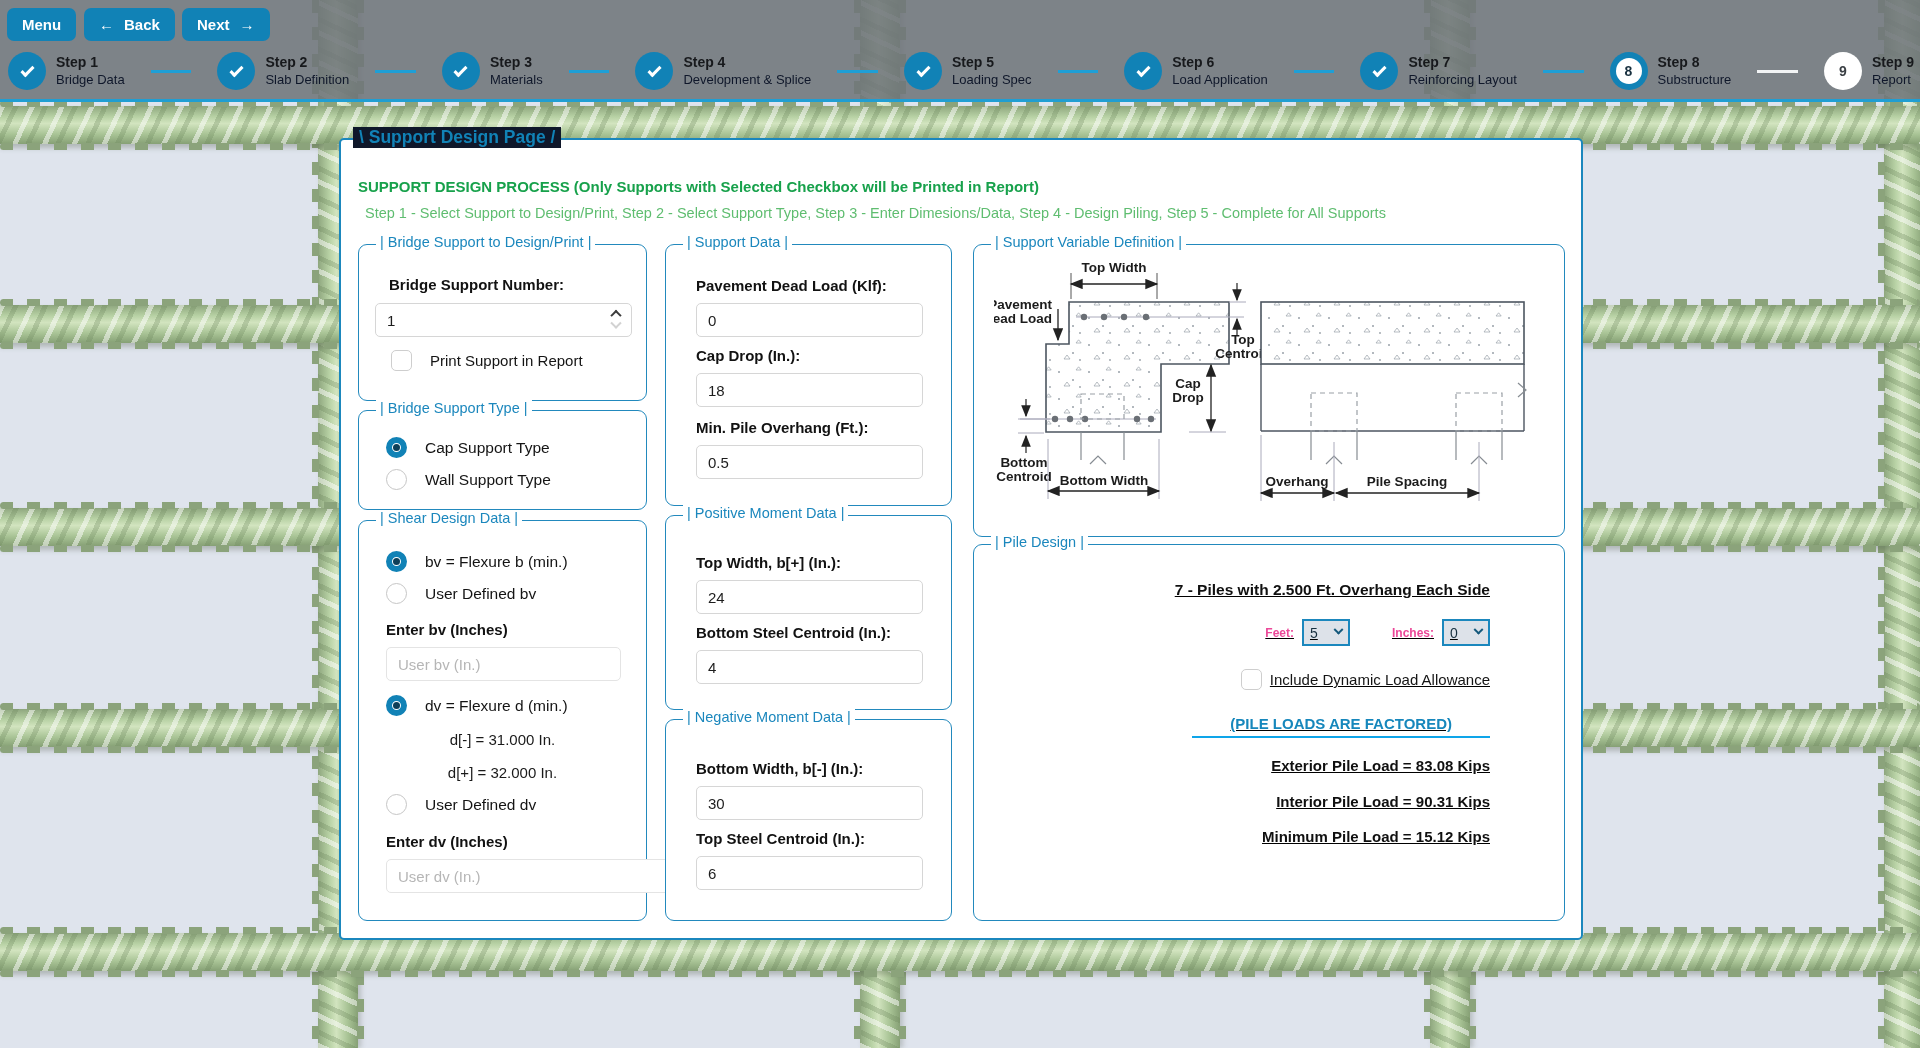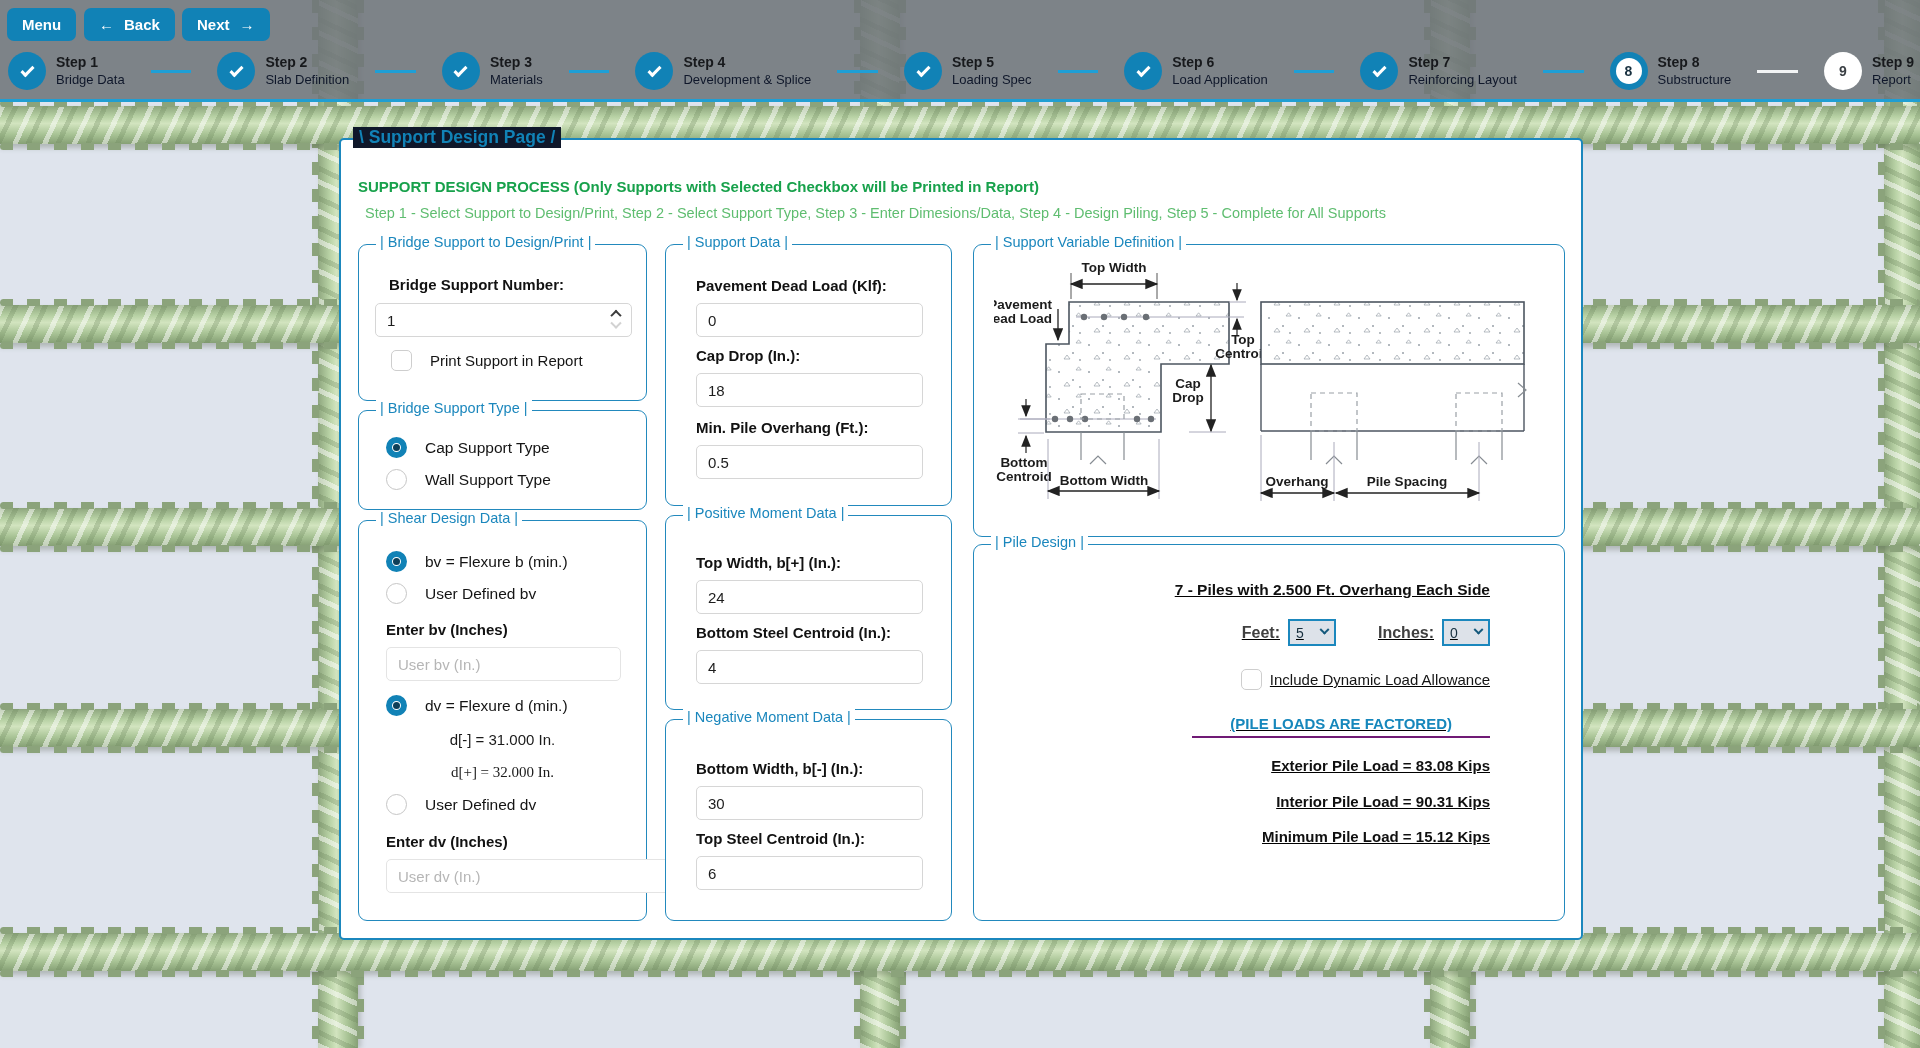--- a/index.html
+++ b/index.html
@@ -81,27 +81,27 @@
   .radio.on::after { content:""; position:absolute; inset:1px; border-radius:50%; background:#0e3f58; }
   .radio.off { border:1.5px solid #c6c6c6; }
   .check { width:21px; height:21px; border:1.5px solid #cecece; border-radius:5px; background:#fff; flex:none; }
   .opt-label { font-size:15.5px; color:#141414; white-space:nowrap; }
   .center-line { position:absolute; left:0; width:100%; text-align:center; font-size:15px; color:#1a1a1a; }
 
   
   .pile-inner { position:absolute; left:0; top:0; width:516px; height:100%; }
   .prow { position:absolute; left:0; width:100%; display:flex; align-items:center; justify-content:flex-end;text-decoration:underline; }
   .bold-line { font-weight:700; font-size:15.5px; color:#101010; }
-  .teal-label { color:#404040; font-weight:700; font-size:16px; }
+  .teal-label { color:#ec4899; font-weight:700; font-size:12px; }
   .combo { display:inline-flex; align-items:center; justify-content:space-between; width:48px; height:27px;
     border:2px solid #1b87bd; background:#dde2e9; padding:0 6px; margin-left:8px; cursor:pointer; }
   .combo .val { font-size:14px; color:#18303f; }
   .chev-sel { width:7px; height:7px; border-left:2px solid #14597c; border-top:2px solid #14597c;
     transform:rotate(225deg) translate(2px,2px); }
-  .factored { color:#1687bc; font-weight:700; font-size:15px; border-bottom:2px solid #701a75;
+  .factored { color:#1687bc; font-weight:700; font-size:15px; border-bottom:2px solid #0ea5e9;
     padding:0 38px 4px; }
   .pill { background:#def2de; color:#2db04d; font-weight:700; font-size:15px; border-radius:16px;
     padding:8px 23px; letter-spacing:.3px; }
 
   
   .diag-svg text { font-family:"Liberation Sans",sans-serif; font-size:13.5px; font-weight:700; fill:#1c1c1c; }
 </style>
 </head>
 <body>
 
@@ -264,21 +264,21 @@
       <span class="radio off"></span>
       <span class="opt-label">User Defined bv</span>
     </div>
     <div class="flabel" style="left:27px; top:100px;">Enter bv (Inches)</div>
     <input class="tinput disabled" style="left: 27px; top: 126px; width: 235px;" type="text" disabled="" placeholder="User bv (In.)">
     <div class="row" style="left:27px; top:174px;">
       <span class="radio on"></span>
       <span class="opt-label">dv = Flexure d (min.)</span>
     </div>
     <div class="center-line" style="top:210px;">d[-] = 31.000 In.</div>
-    <div class="center-line" style="top:243px;font-family:Liberation Serif, serif;">d[+] = 32.000 In.</div>
+    <div class="center-line" style="top:243px;">d[+] = 32.000 In.</div>
     <div class="row" style="left:27px; top:273px;">
       <span class="radio off"></span>
       <span class="opt-label">User Defined dv</span>
     </div>
     <div class="flabel" style="left:27px; top:312px;">Enter dv (Inches)</div>
     <input class="tinput disabled" style="left: 27px; top: 338px; width: 284px;" type="text" disabled="" placeholder="User dv (In.)">
   </div>
 
   <div class="group" style="left:324px; top:104px; width:287px; height:262px;">
     <div class="group-title">| Support Data |</div>

